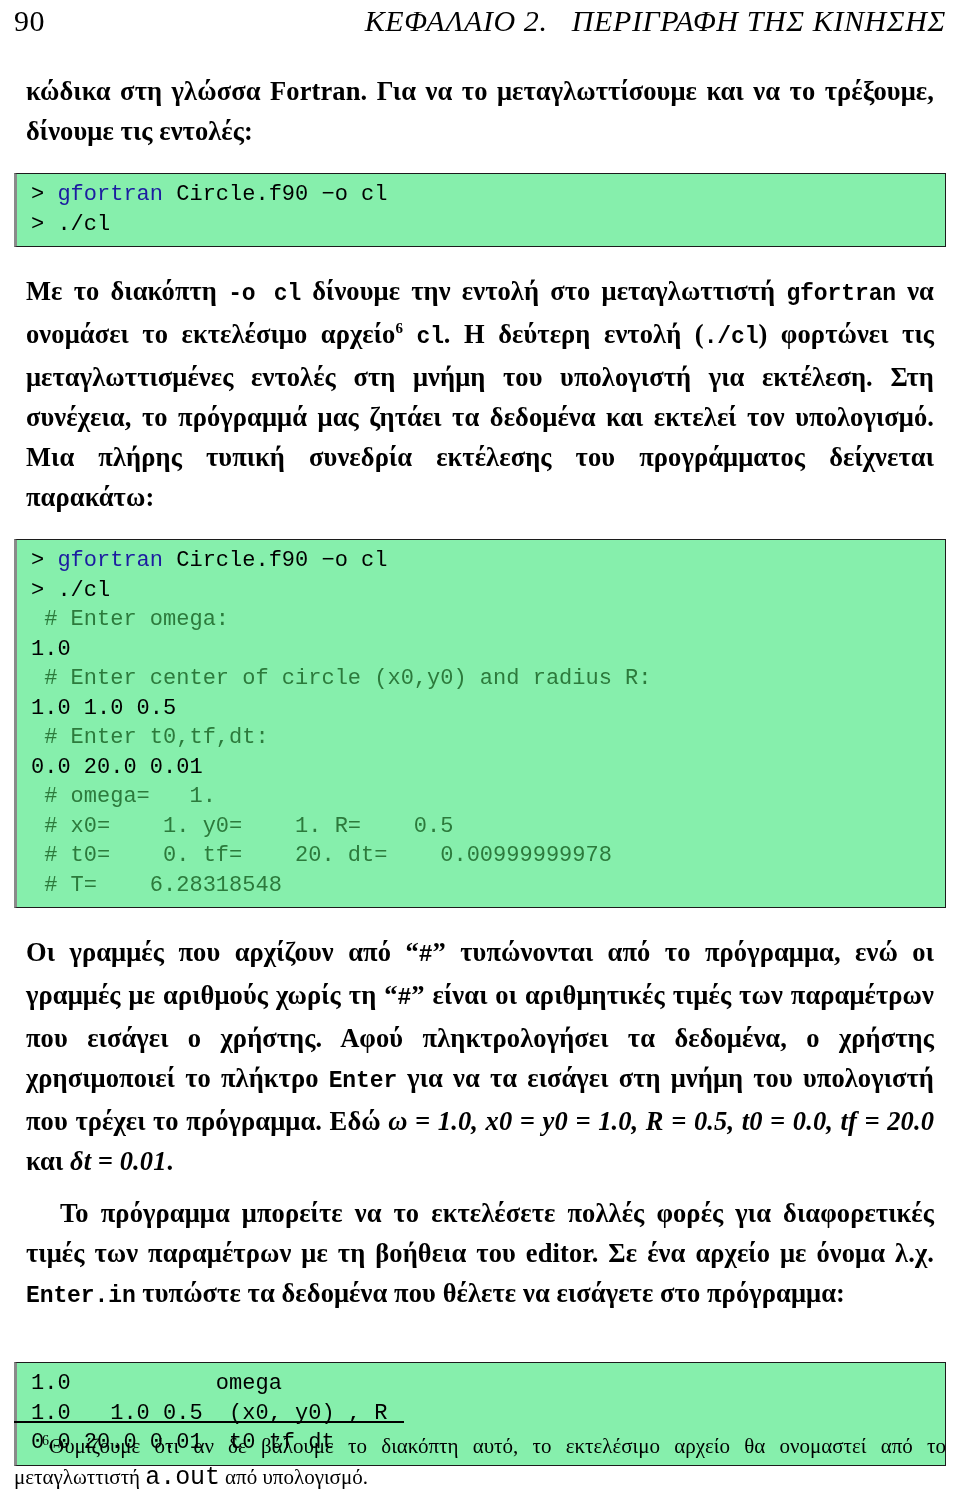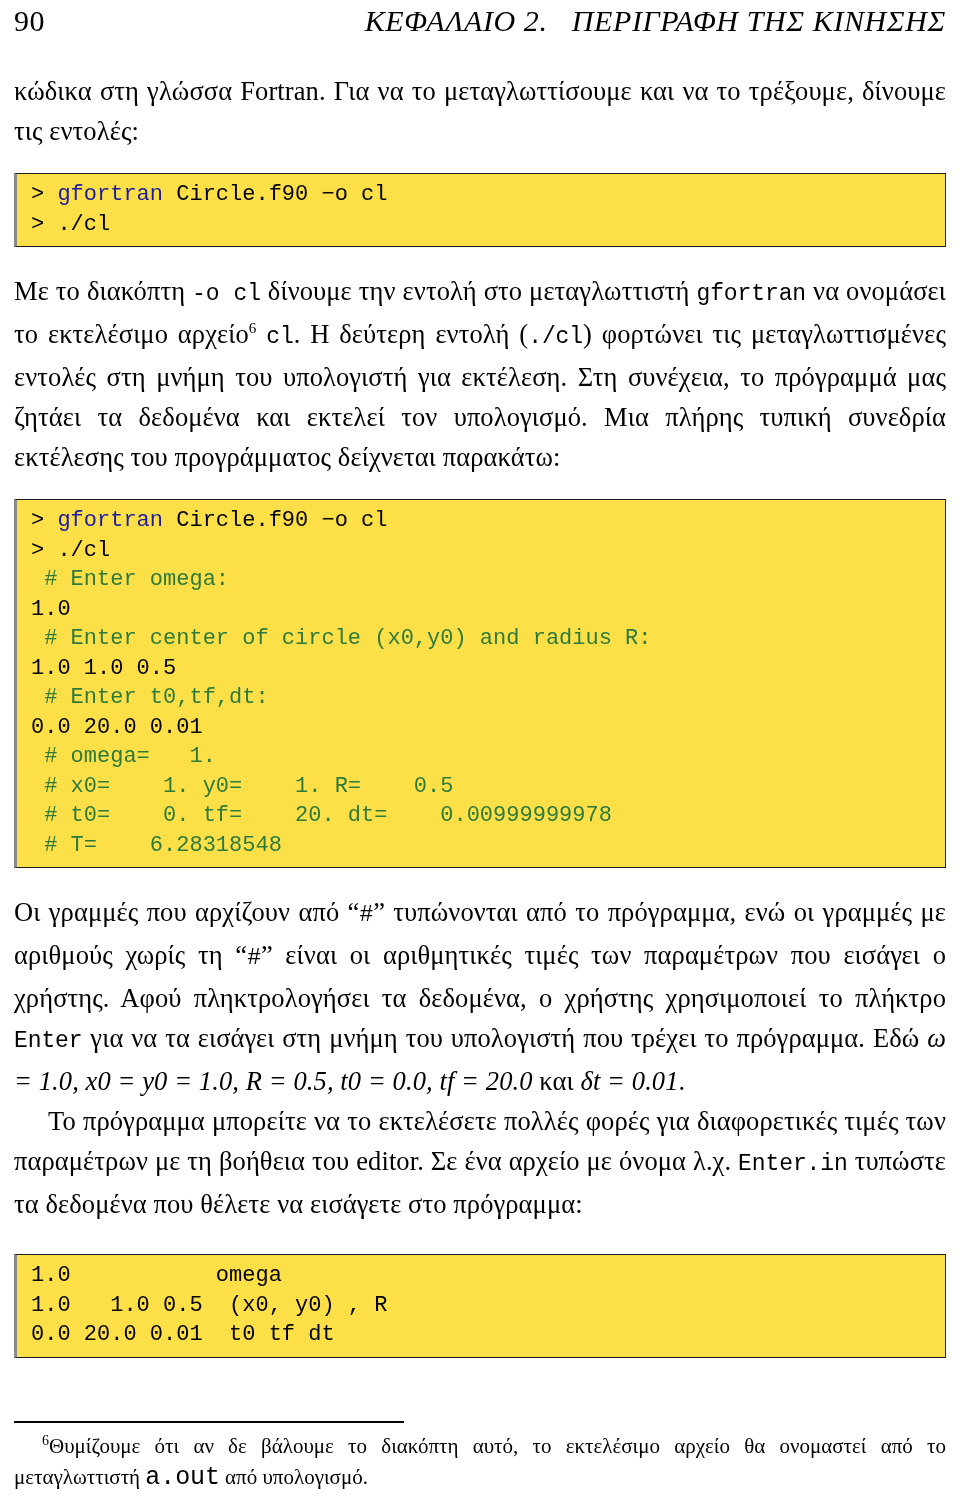--- a/index.html
+++ b/index.html
@@ -43,42 +43,43 @@
     letter-spacing: 0.6px;
     white-space: pre;
   }
 
   
   .para {
     font-size: 26.5px;
     line-height: 40px;
     text-align: justify;
     text-justify: inter-word;
-    margin: 0;
+    margin: 12px;
     letter-spacing: 0.1px;
+    font-weight: bold;
   }
   .para.first { margin-top: 25px; }
   .para.indent { text-indent: 34px; }
   .para + .para { margin-top: 0; }
 
   .tt {
     font-family: "Liberation Mono", "DejaVu Sans Mono", monospace;
     font-size: 23px;
     letter-spacing: -0.1px;
   }
   .mathit { font-style: italic; }
   sup.fn {
     font-size: 15px;
     vertical-align: super;
     line-height: 0;
   }
 
   
   .listing {
-    background: #fde047;
+    background: #86efac;
     border: 1px solid #1c1c1c;
     border-left: 3px solid #8a8a8a;
     margin: 22px 0 0 0;
     padding: 6px 0 7px 0;
     box-sizing: border-box;
     font-family: "Liberation Mono", "DejaVu Sans Mono", monospace;
     font-size: 22px;
     line-height: 29.5px;
     color: #000000;
     white-space: pre;
@@ -134,20 +135,20 @@
   <div class="listing" id="listing1"><span class="ln"><span>&gt; </span><span class="kw">gfortran</span><span> Circle.f90 −o cl</span></span><span class="ln"><span>&gt; ./cl</span></span></div>
 
   <p class="para" style="margin-top:24px;"><span>Με το διακόπτη </span><span class="tt">-o cl</span><span> δίνουμε την εντολή στο μεταγλωττιστή </span><span class="tt">gfortran</span><span> να ονομάσει το εκτελέσιμο αρχείο</span><sup class="fn">6</sup> <span class="tt">cl</span><span>. Η δεύτερη εντολή (</span><span class="tt">./cl</span><span>) φορτώνει τις μεταγλωττισμένες εντολές στη μνήμη του υπολογιστή για εκτέλεση. Στη συνέχεια, το πρόγραμμά μας ζητάει τα δεδομένα και εκτελεί τον υπολογισμό. Μια πλήρης τυπική συνεδρία εκτέλεσης του προγράμματος δείχνεται παρακάτω:</span></p>
 
   <div class="listing" id="listing2"><span class="ln"><span>&gt; </span><span class="kw">gfortran</span><span> Circle.f90 −o cl</span></span><span class="ln"><span>&gt; ./cl</span></span><span class="ln"><span class="cmt"> # Enter omega:</span></span><span class="ln"><span>1.0</span></span><span class="ln"><span class="cmt"> # Enter center of circle (x0,y0) and radius R:</span></span><span class="ln"><span>1.0 1.0 0.5</span></span><span class="ln"><span class="cmt"> # Enter t0,tf,dt:</span></span><span class="ln"><span>0.0 20.0 0.01</span></span><span class="ln"><span class="cmt"> # omega=   1.</span></span><span class="ln"><span class="cmt"> # x0=    1. y0=    1. R=    0.5</span></span><span class="ln"><span class="cmt"> # t0=    0. tf=    20. dt=    0.00999999978</span></span><span class="ln"><span class="cmt"> # T=    6.28318548</span></span></div>
 
   <p class="para" style="margin-top:24px;"><span>Οι γραμμές που αρχίζουν από “</span><span class="tt">#</span><span>” τυπώνονται από το πρόγραμμα, ενώ οι γραμμές με αριθμούς χωρίς τη “</span><span class="tt">#</span><span>” είναι οι αριθμητικές τιμές των παραμέτρων που εισάγει ο χρήστης. Αφού πληκτρολογήσει τα δεδομένα, ο χρήστης χρησιμοποιεί το πλήκτρο </span><span class="tt">Enter</span><span> για να τα εισάγει στη μνήμη του υπολογιστή που τρέχει το πρόγραμμα. Εδώ </span><span class="mathit">ω = 1.0, x0 = y0 = 1.0, R = 0.5, t0 = 0.0, tf = 20.0</span><span> και </span><span class="mathit">δt = 0.01</span><span>.</span></p>
 
   <p class="para indent"><span>Το πρόγραμμα μπορείτε να το εκτελέσετε πολλές φορές για διαφορετικές τιμές των παραμέτρων με τη βοήθεια του editor. Σε ένα αρχείο με όνομα λ.χ. </span><span class="tt">Enter.in</span><span> τυπώστε τα δεδομένα που θέλετε να εισάγετε στο πρόγραμμα:</span></p>
 
-  <div class="listing" id="listing3" style="margin-top:30px;"><span class="ln"><span>1.0           omega</span></span><span class="ln"><span>1.0   1.0 0.5  (x0, y0) , R</span></span><span class="ln"><span>0.0 20.0 0.01  t0 tf dt</span></span></div>
+  <div class="listing" id="listing3" style="margin-top:46px;"><span class="ln"><span>1.0           omega</span></span><span class="ln"><span>1.0   1.0 0.5  (x0, y0) , R</span></span><span class="ln"><span>0.0 20.0 0.01  t0 tf dt</span></span></div>
 
   <div class="footnote-wrap">
     <div class="fnrule"></div>
     <p class="footnote"><span class="fnmark">6</span><span>Θυμίζουμε ότι αν δε βάλουμε το διακόπτη αυτό, το εκτελέσιμο αρχείο θα ονομαστεί από το μεταγλωττιστή </span><span class="tt">a.out</span><span> από υπολογισμό.</span></p>
   </div>
 
 </div>
 
 </body></html>

